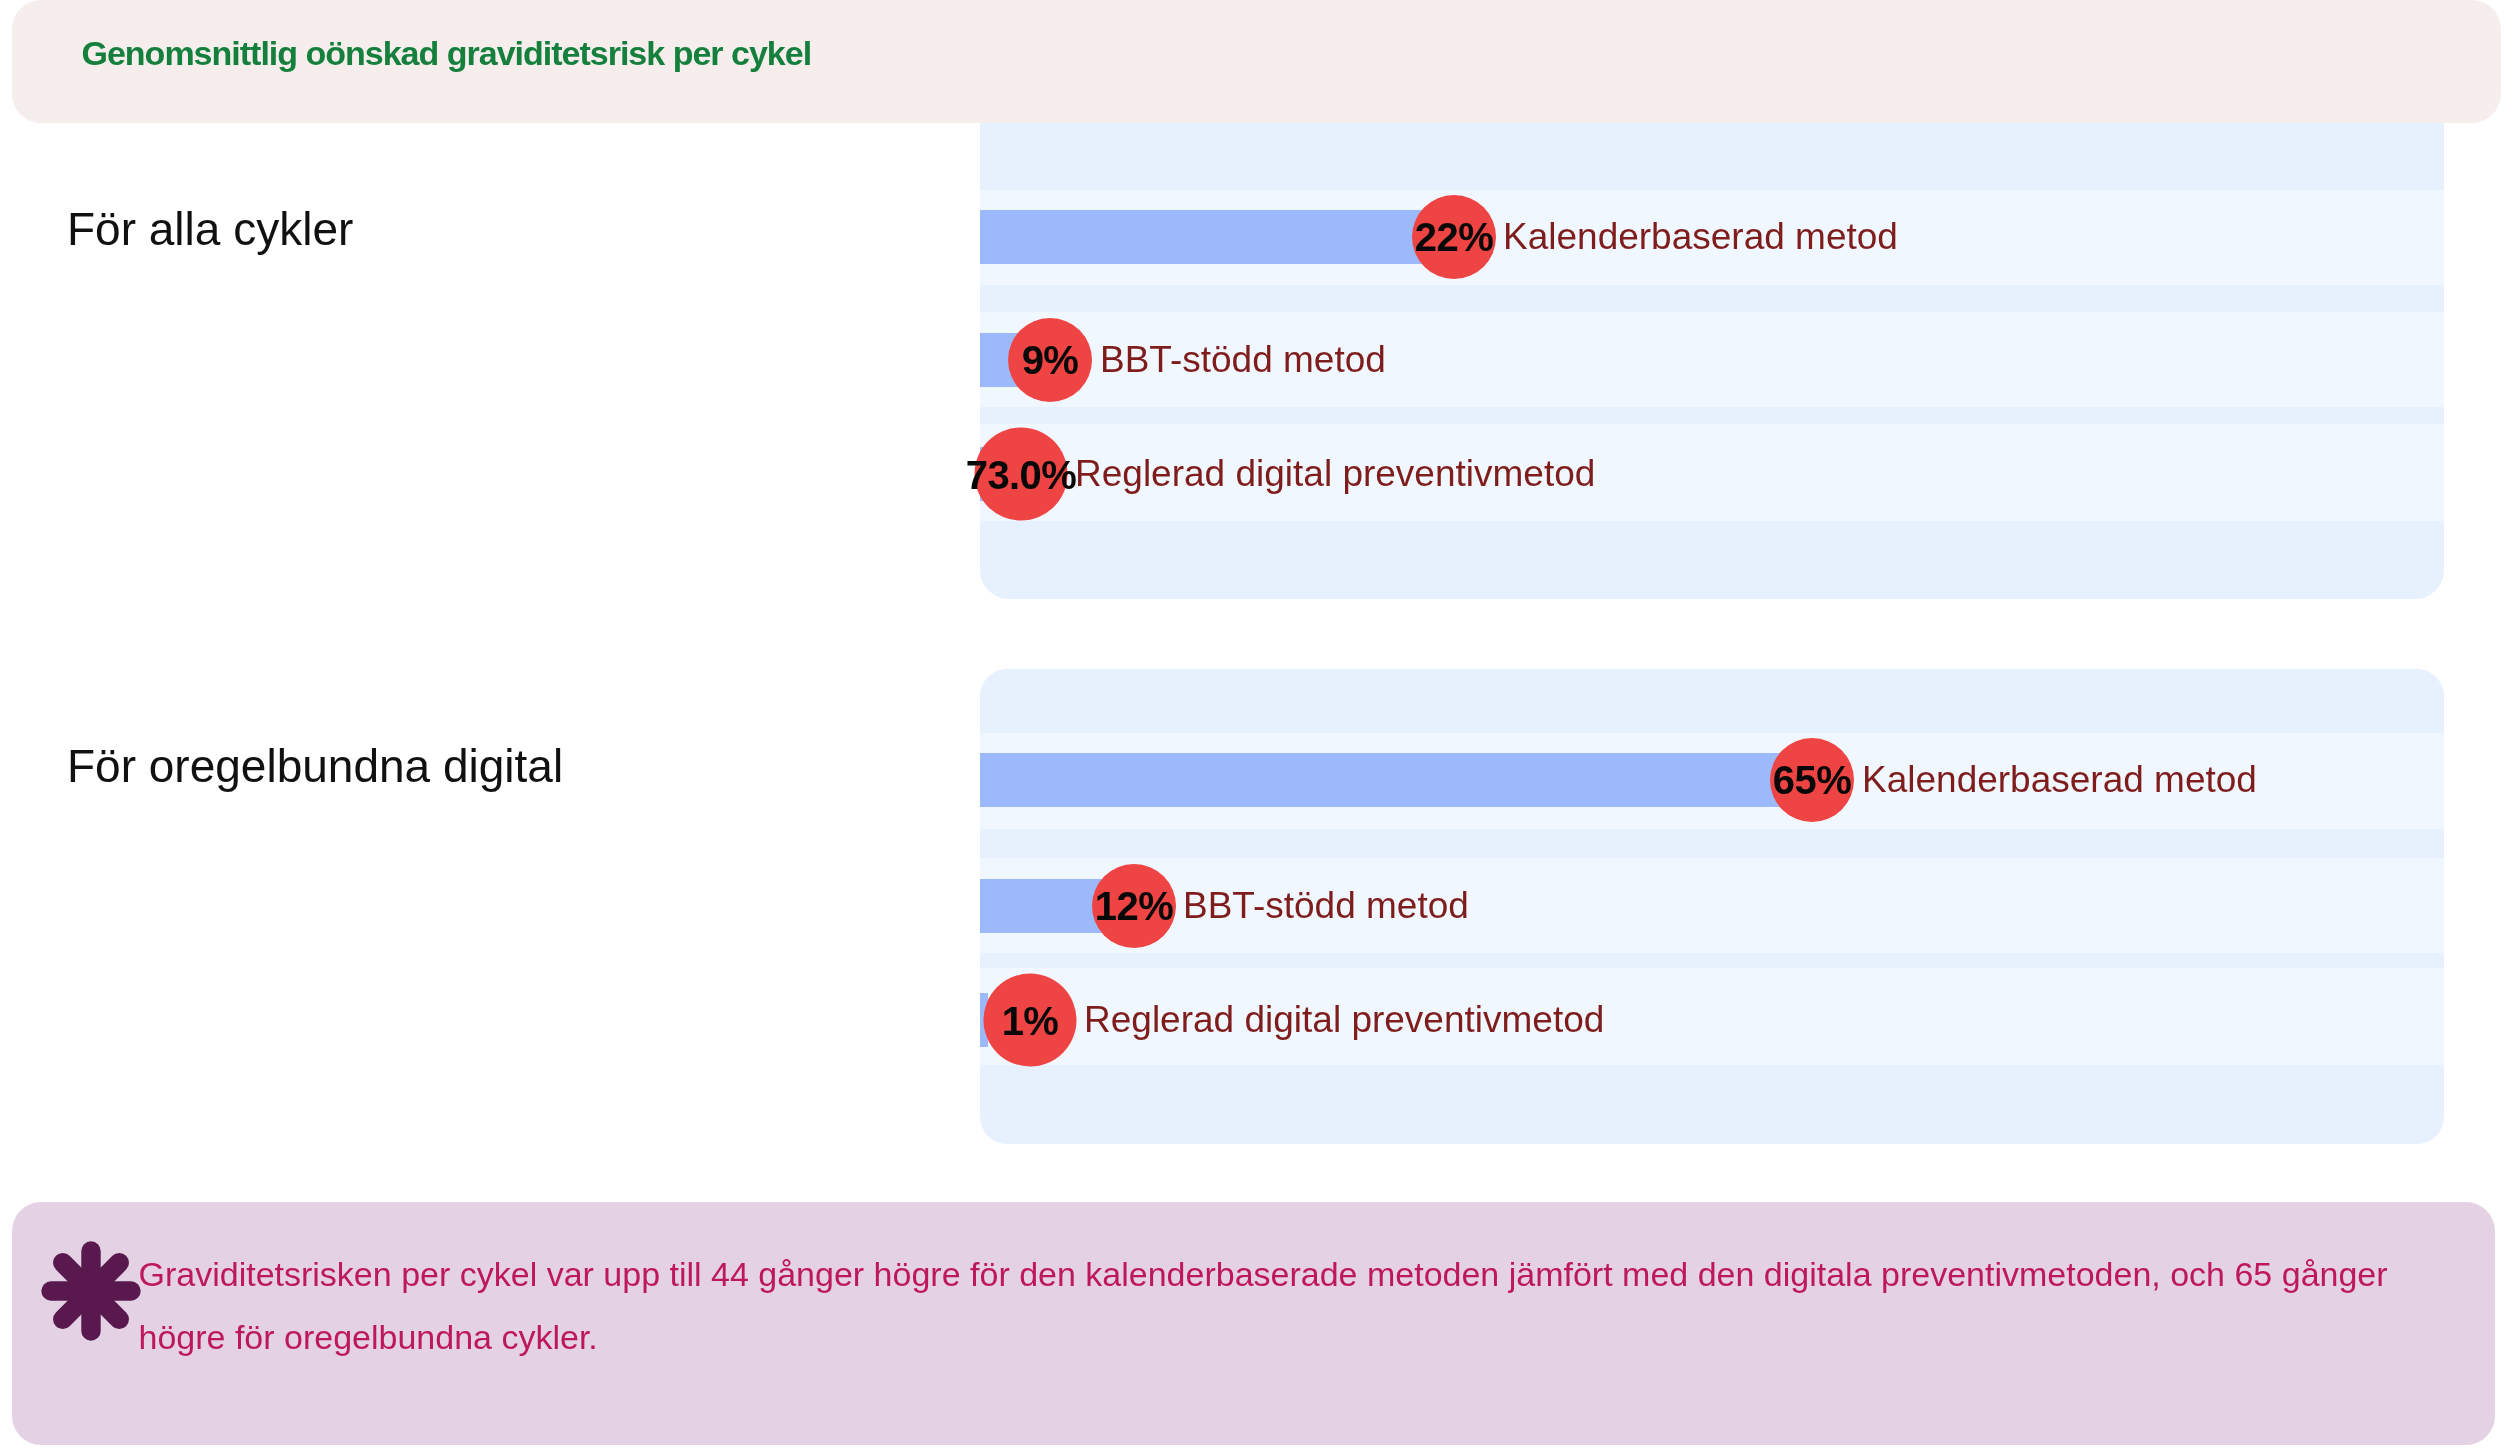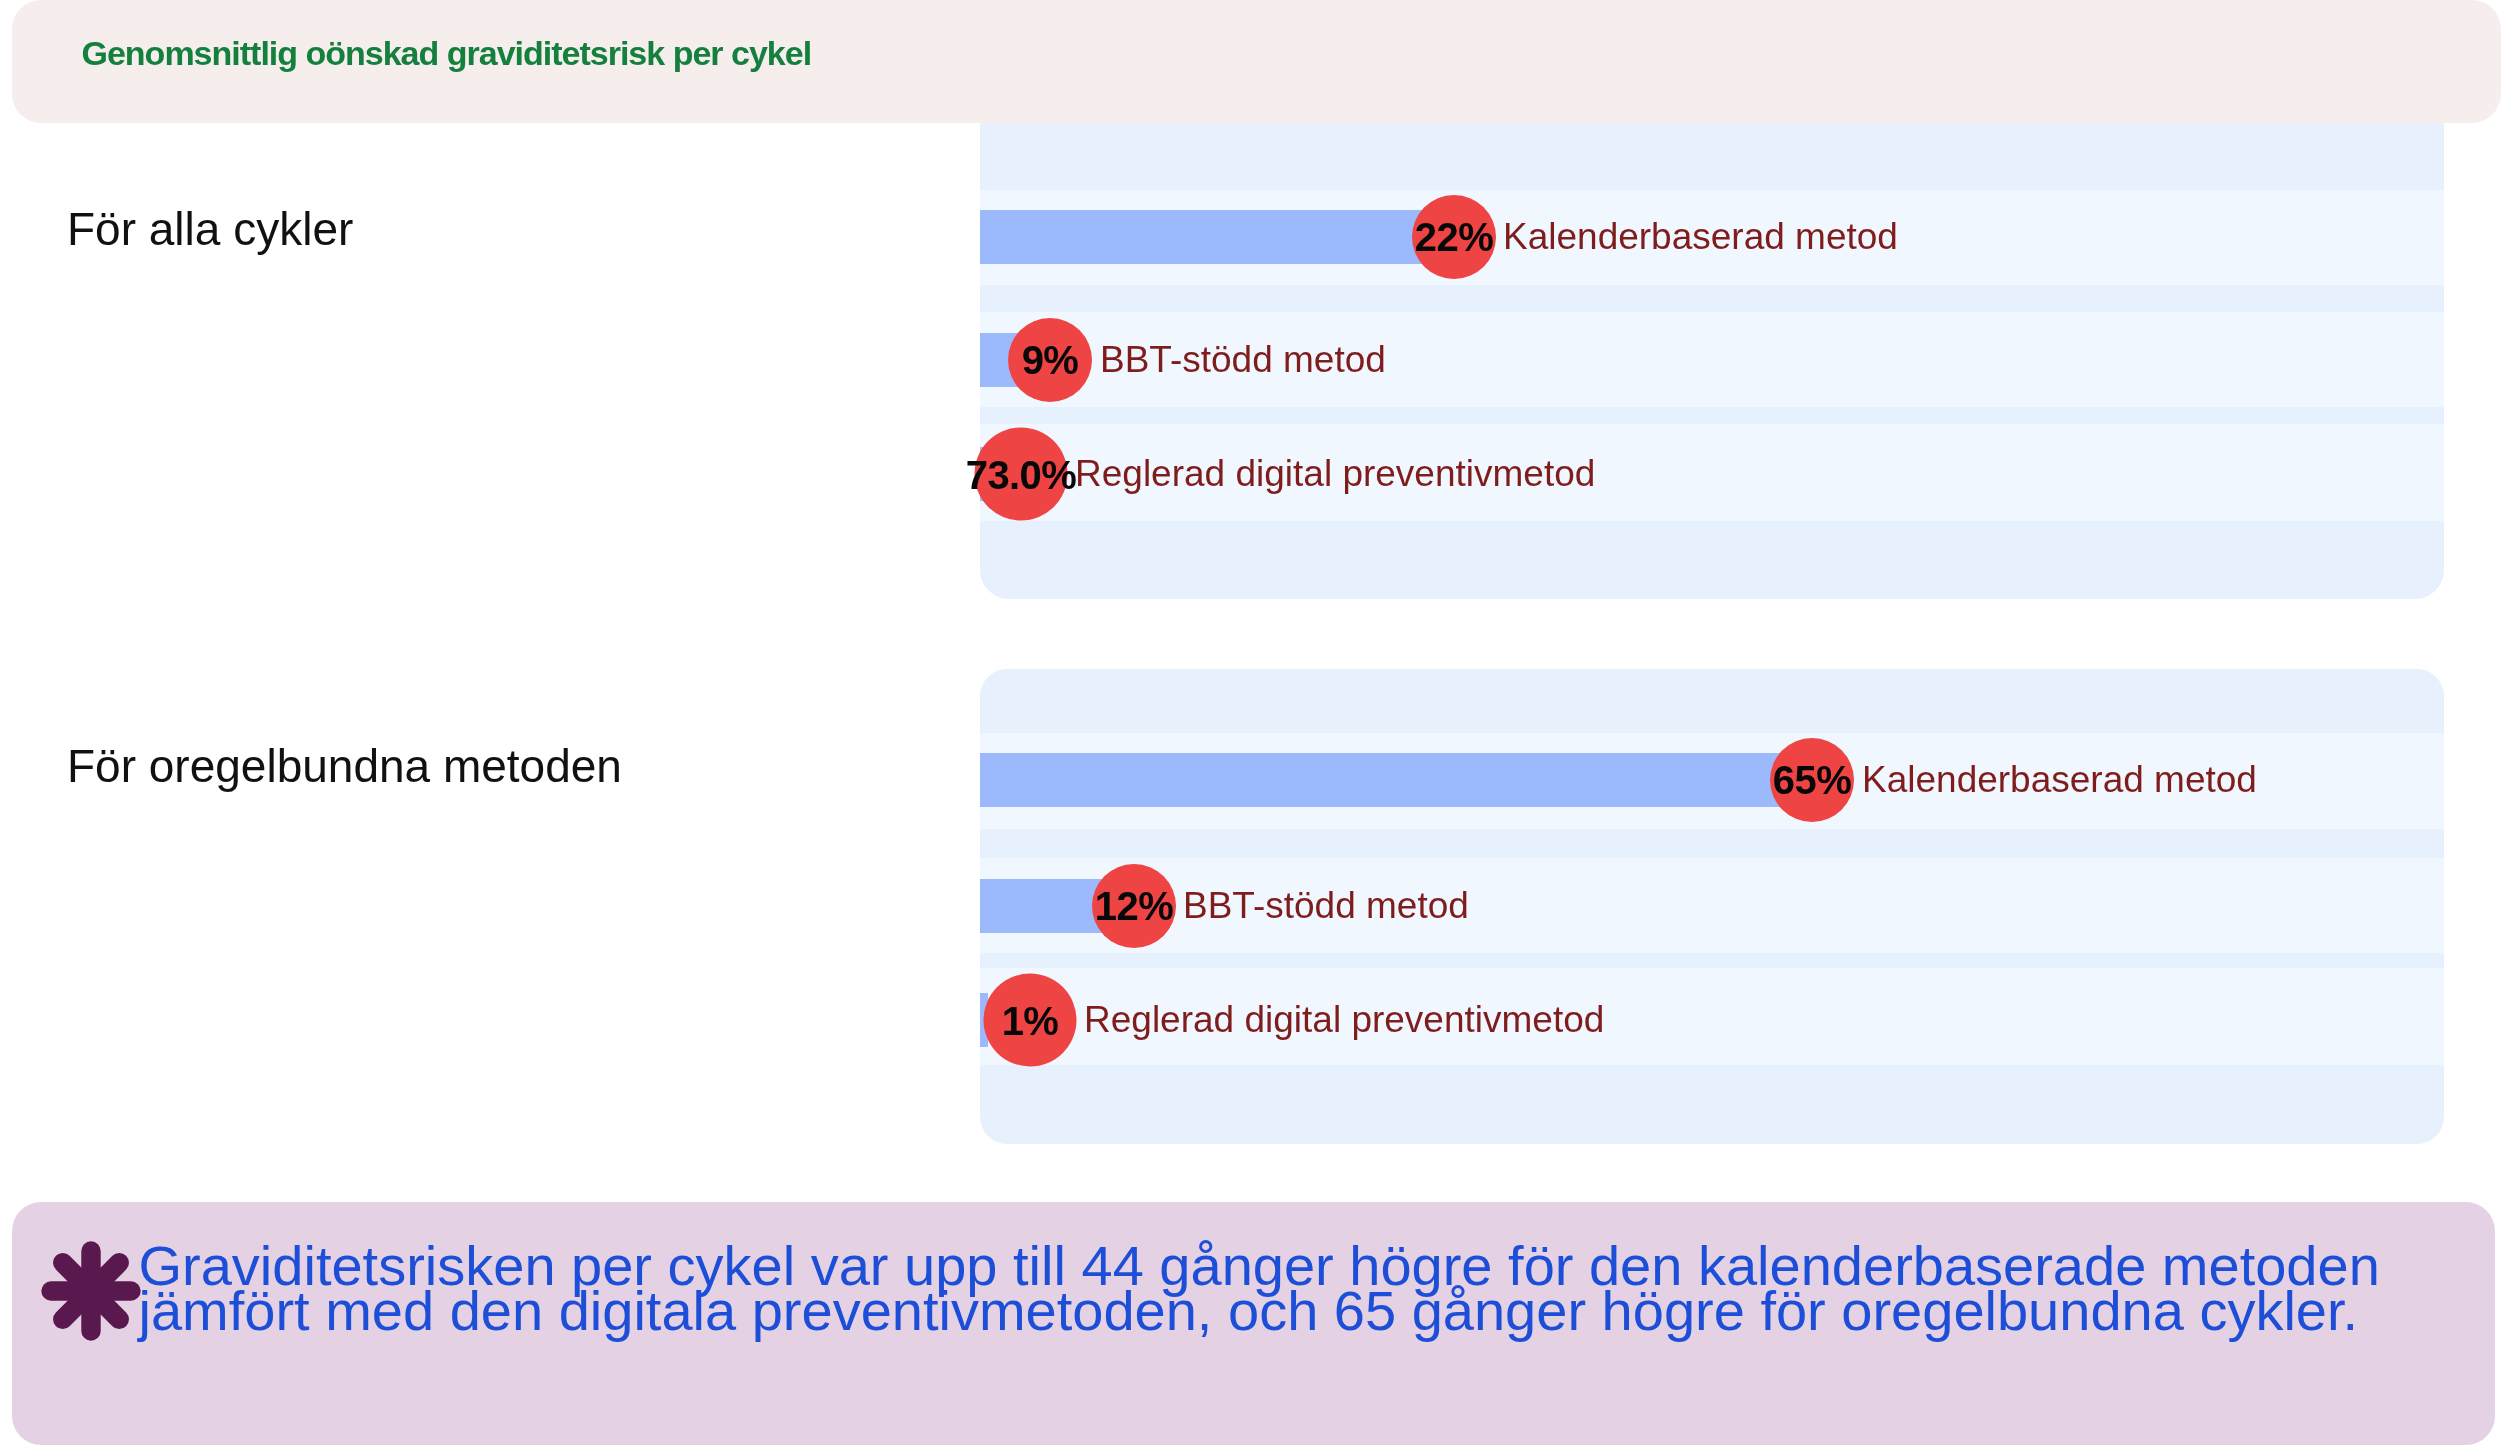--- a/index.html
+++ b/index.html
@@ -137,24 +137,24 @@
     left: 25.6px;
     top: 35px;
     width: 108px;
     height: 108px;
   }
   .footer-text {
     position: absolute;
     left: 127px;
     top: 41px;
     width: 2304px;
-    font-size: 56px;
+    font-size: 34px;
     font-weight: 400;
-    line-height: 45px;
-    color: #1d4ed8;
+    line-height: 63px;
+    color: #be185d;
   }
 </style>
 </head>
 <body>
 
 <div class="header-band">
   <div class="header-title">Genomsnittlig oönskad graviditetsrisk per cykel</div>
 </div>
 
 <div class="group" style="top:0;">
@@ -195,21 +195,21 @@
         <span class="bar-value">73.0%</span>
       </div>
       <div class="bar-label" style="left:95px; top:27px;">Reglerad digital preventivmetod</div>
     </div>
 
   </div>
 </div>
 
 <div class="group" style="top:0;">
 
-  <div class="group-label" style="left:67px; top:739px;">För oregelbundna metoden</div>
+  <div class="group-label" style="left:67px; top:739px;">För oregelbundna digital</div>
 
   <div class="panel panel--second" style="top:669px; height:475px;">
 
     <div class="stripe" style="top:64px; height:96px;"></div>
     <div class="stripe" style="top:189px; height:95px;"></div>
     <div class="stripe" style="top:299px; height:97px;"></div>
 
     <div class="bar-row" style="top:84px;">
       <div class="bar-track" style="left:0; top:0; width:832px; height:54px;">
         <div class="bar-fill" style="width:100%;"></div>

